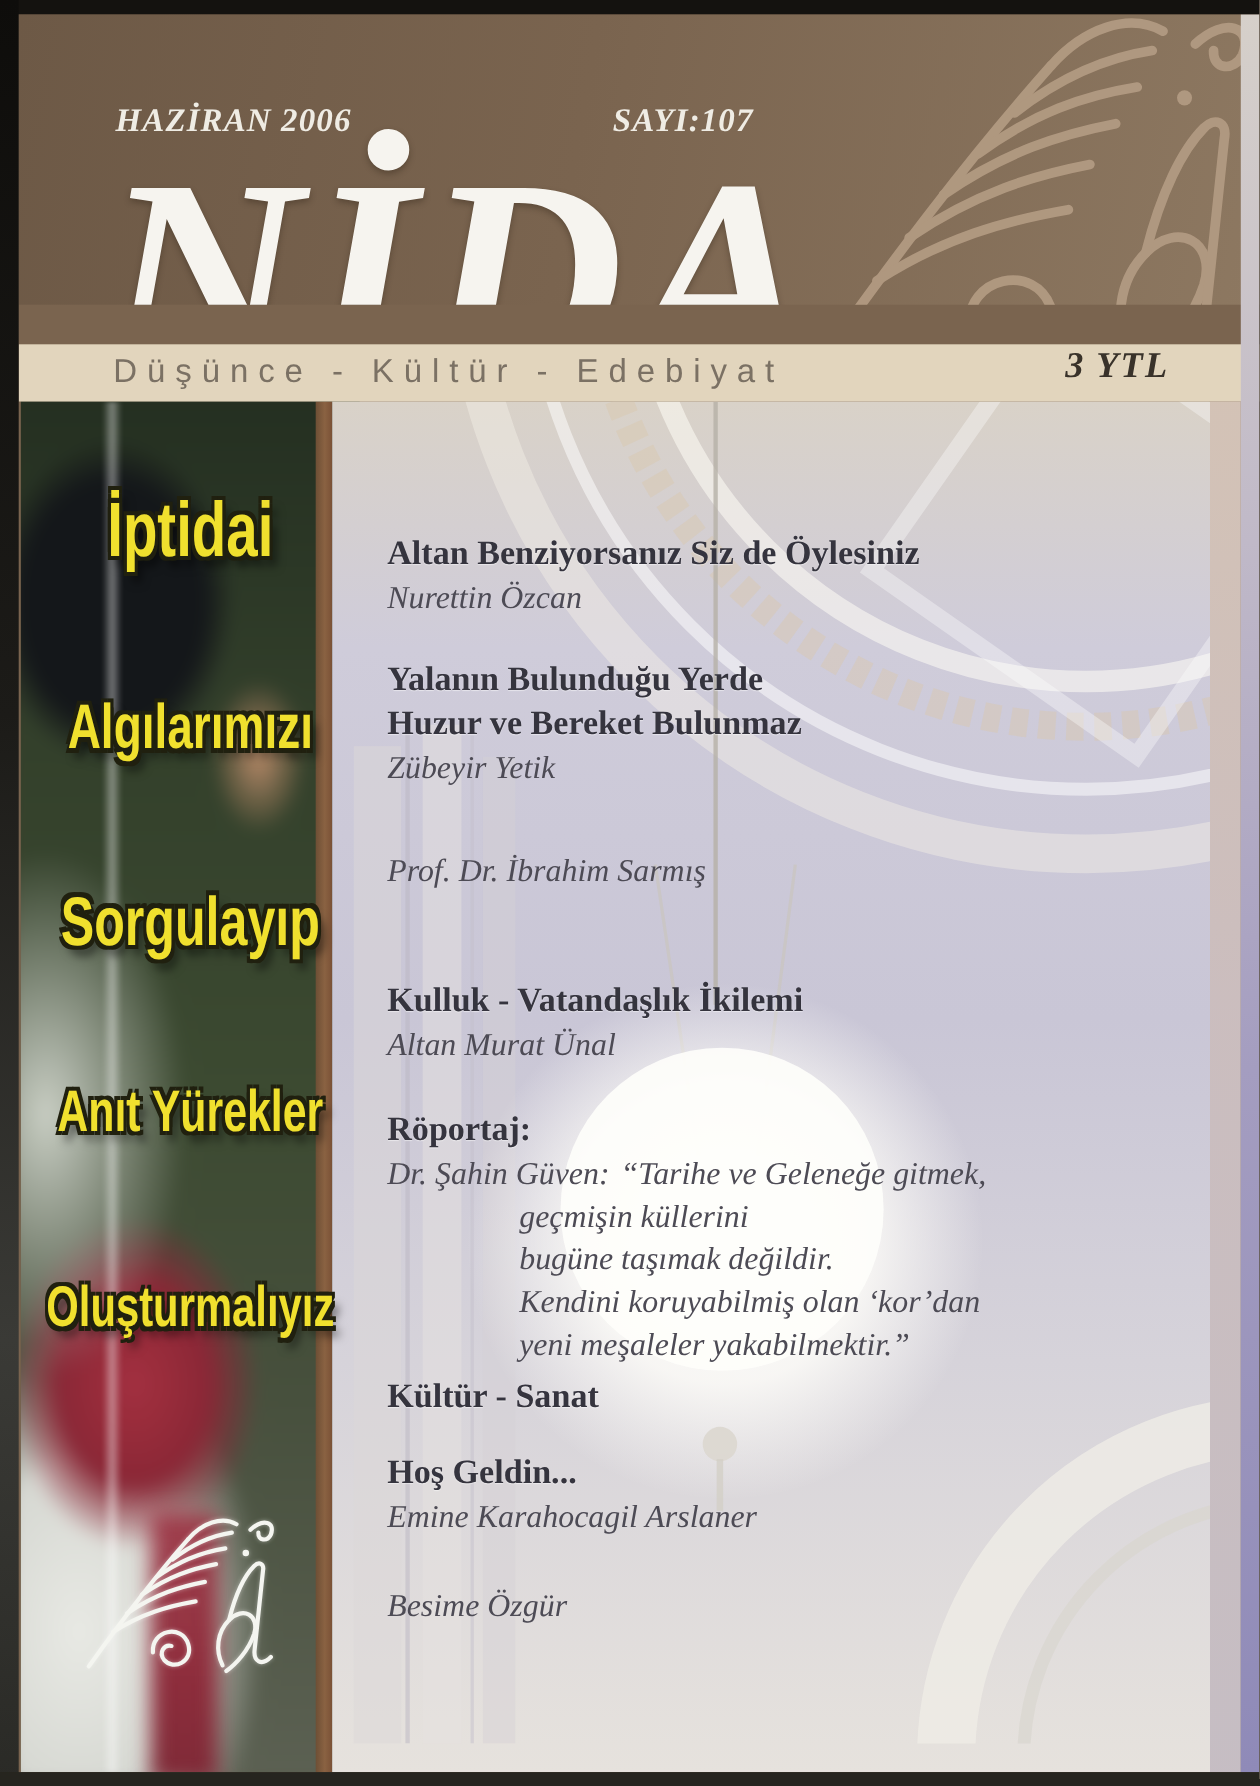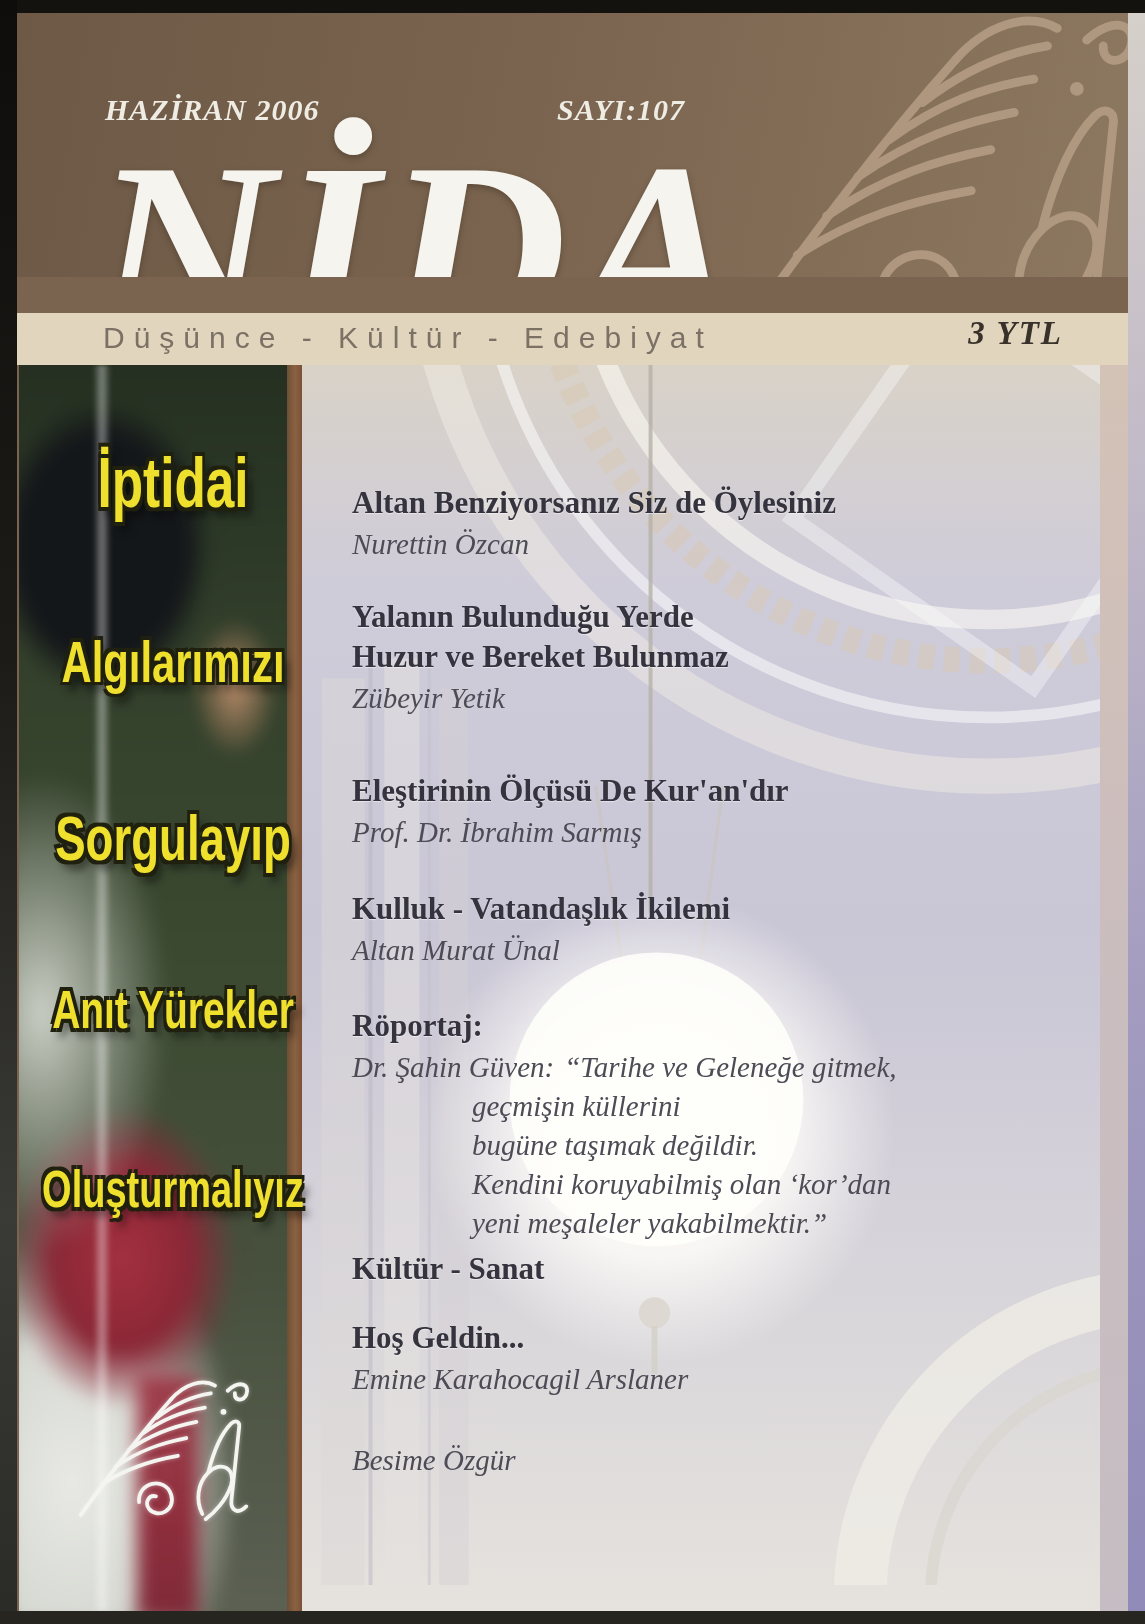--- a/index.html
+++ b/index.html
@@ -168,21 +168,20 @@
         <div class="t-author">Nurettin Özcan</div>
       </div>
 
       <div class="entry e2">
         <div class="t-title">Yalanın Bulunduğu Yerde</div>
         <div class="t-title">Huzur ve Bereket Bulunmaz</div>
         <div class="t-author">Zübeyir Yetik</div>
       </div>
 
       <div class="entry e3">
-        <div class="t-title">Eleştirinin Ölçüsü De Kur'an'dır</div>
         <div class="t-author">Prof. Dr. İbrahim Sarmış</div>
       </div>
 
       <div class="entry e4">
         <div class="t-title">Kulluk - Vatandaşlık İkilemi</div>
         <div class="t-author">Altan Murat Ünal</div>
       </div>
 
       <div class="entry e5">
         <div class="t-title">Röportaj:</div>

